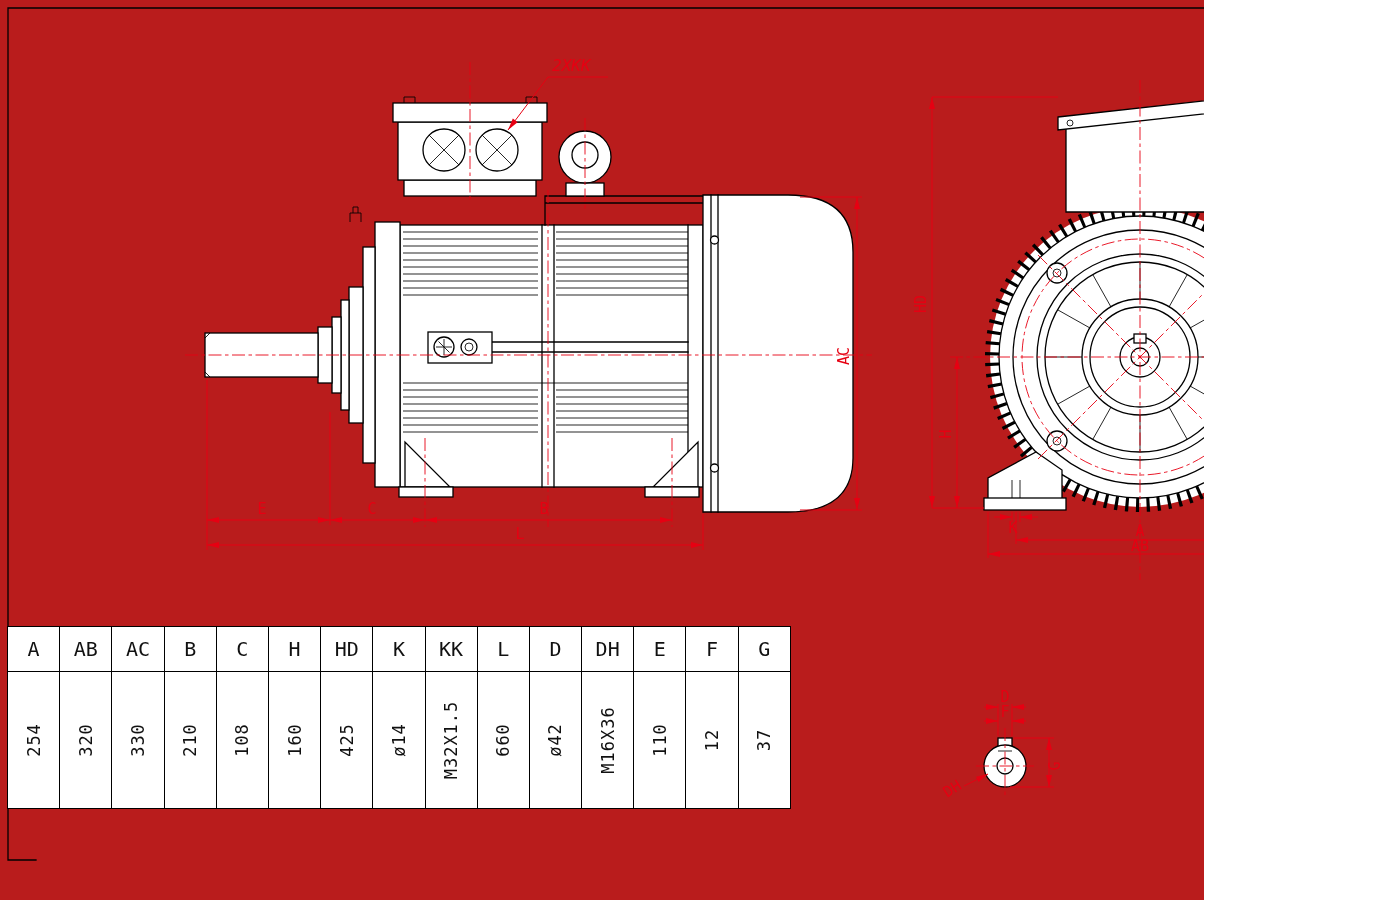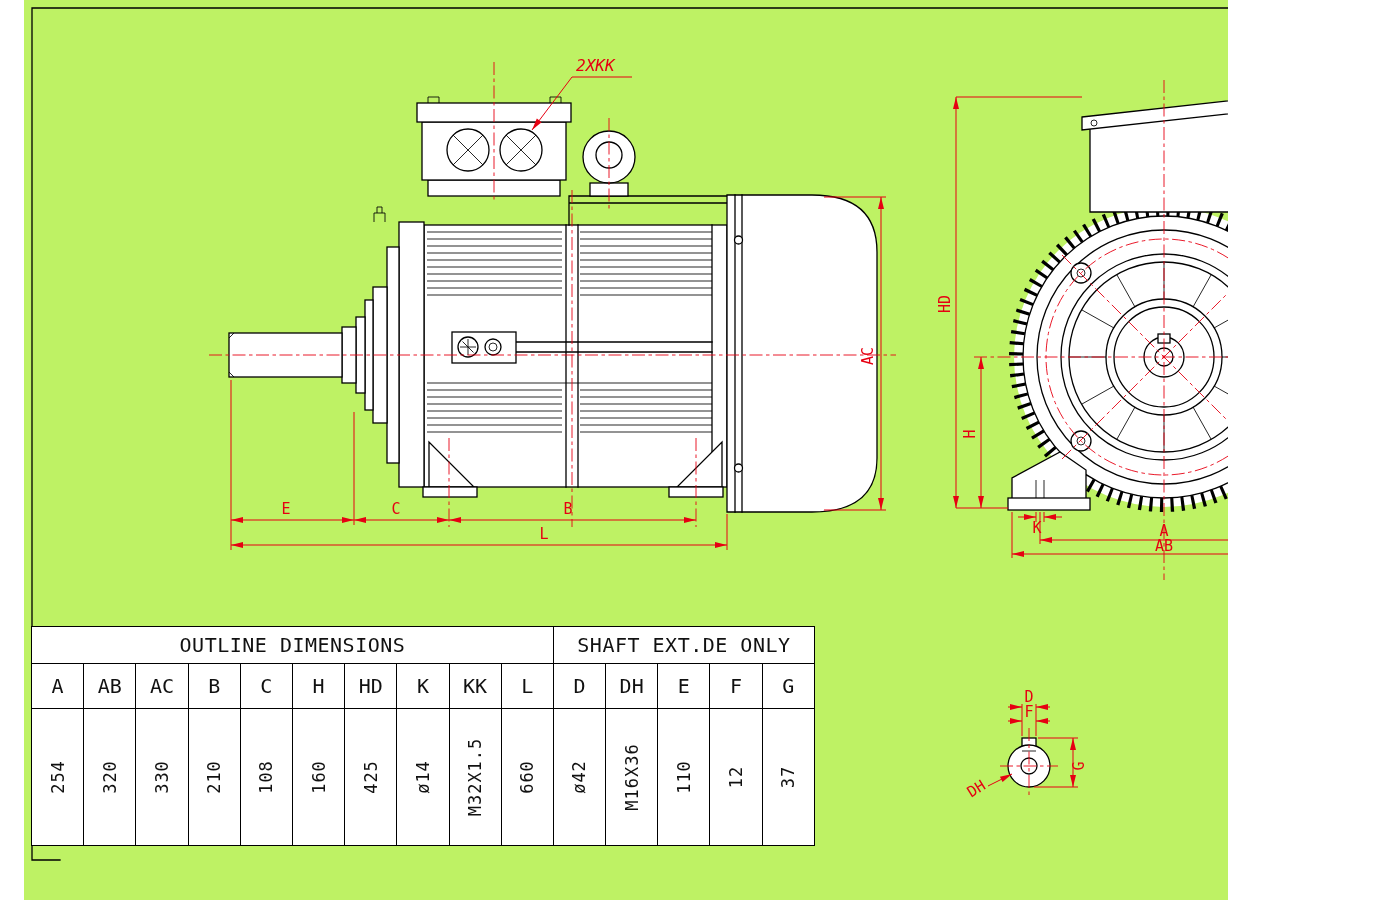--- a/index.html
+++ b/index.html
@@ -1,17 +1,17 @@
 <!DOCTYPE html>
 <html><head>
 <meta charset="utf-8">
 <style>
   html,body{margin:0;padding:0;background:#fff;}
-  .sheet{position:relative;width:1204px;height:900px;background:#bef264;overflow:hidden;
-         font-family:"DejaVu Sans Mono",monospace;margin-left:24px;}
+  .sheet{position:relative;width:1204px;height:900px;background:#b91c1c;overflow:hidden;
+         font-family:"DejaVu Sans Mono",monospace;}
   .sheet svg{position:absolute;left:0;top:0;}
   
   .k {stroke:#000;stroke-width:1.3;fill:none;stroke-linecap:square}
   .kf{stroke:#000;stroke-width:1.3;fill:#fff}
   .k2{stroke:#000;stroke-width:0.85;fill:none}
   .fins{stroke:#000;stroke-width:14;fill:none;stroke-dasharray:3.2 7.4}
   .r {stroke:#e60012;stroke-width:1;fill:none}
   .rc{stroke:#e60012;stroke-width:0.9;fill:none;stroke-dasharray:13 3.5 3.5 3.5}
   .rt{fill:#e60012;font-family:"DejaVu Sans Mono",monospace;font-size:15px}
   .rti{font-style:italic;font-size:16px}
@@ -211,24 +211,20 @@
         <col>
         <col>
         <col>
         <col>
         <col>
         <col>
         <col>
         <col>
   </colgroup>
   <tbody>
-    <tr class="group-row">
-      <td colspan="10">OUTLINE DIMENSIONS</td>
-      <td colspan="5">SHAFT EXT.DE ONLY</td>
-    </tr>
     <tr class="letter-row">
       <td>A</td>
       <td>AB</td>
       <td>AC</td>
       <td>B</td>
       <td>C</td>
       <td>H</td>
       <td>HD</td>
       <td>K</td>
       <td>KK</td>

